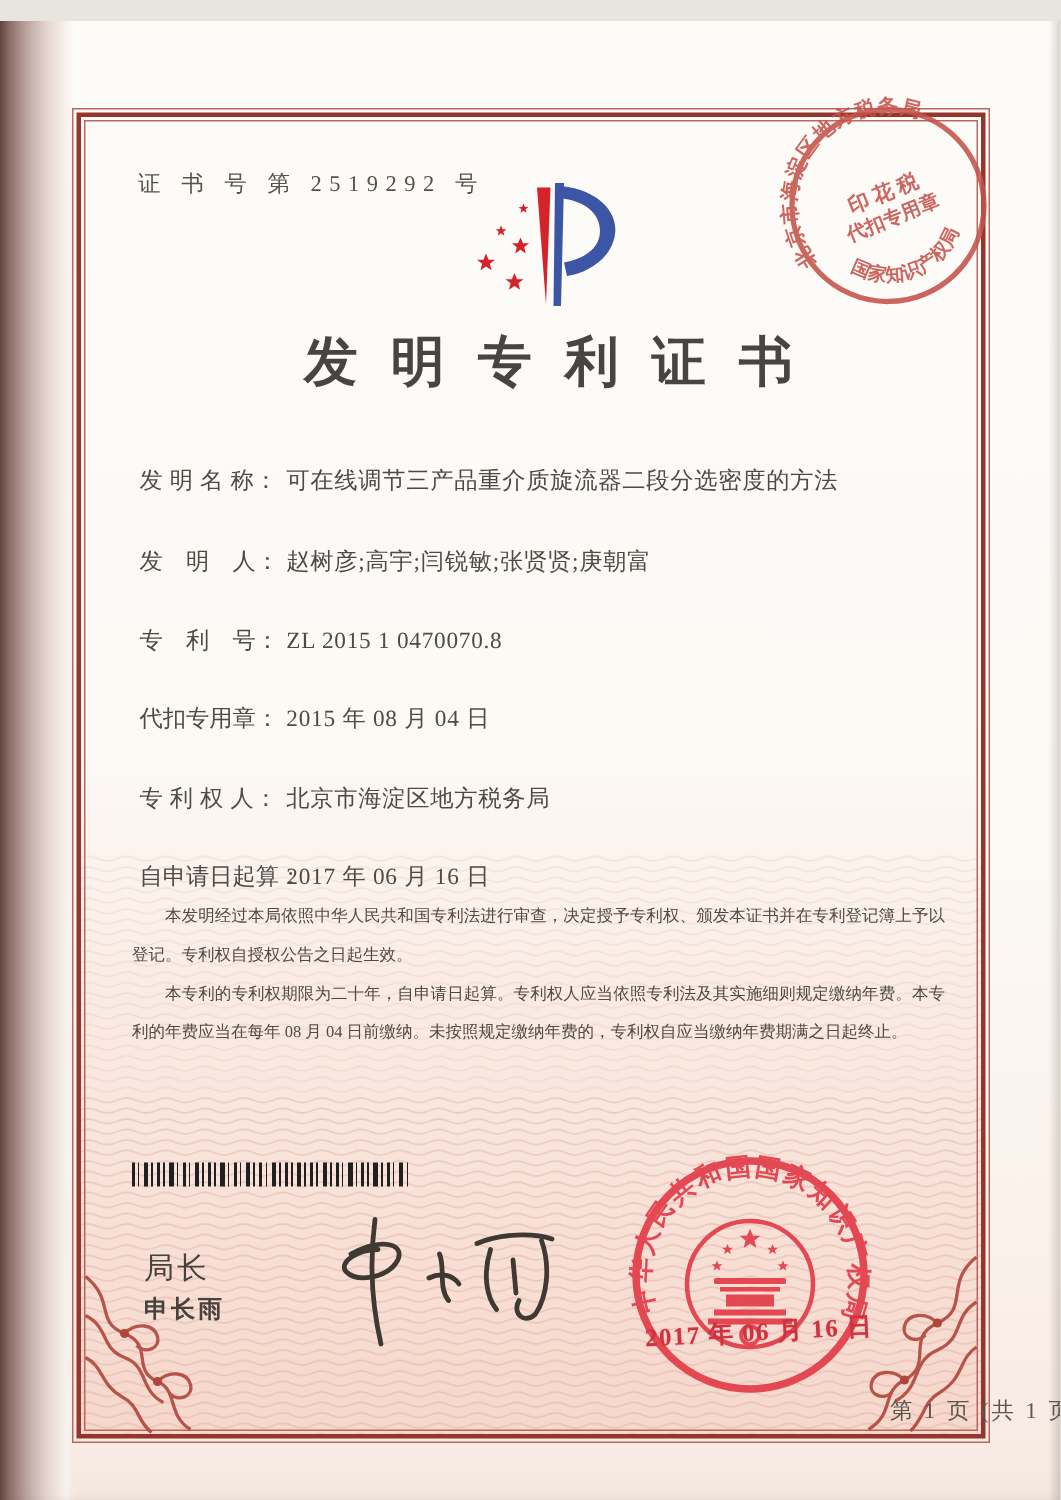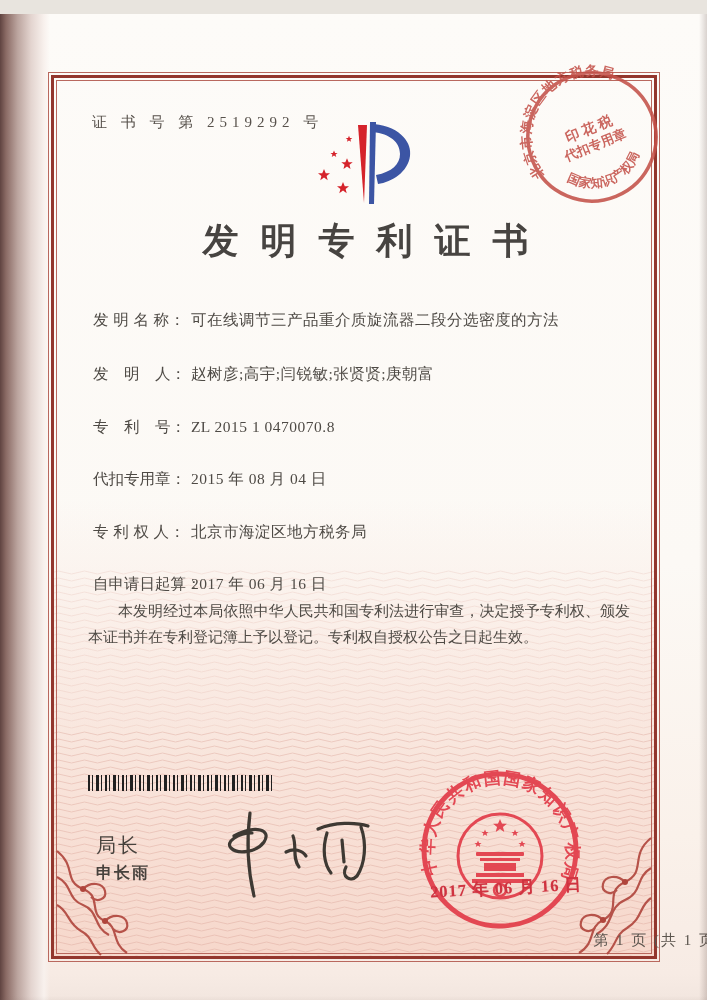--- a/index.html
+++ b/index.html
@@ -39,21 +39,21 @@
     position:absolute;left:0;top:203px;width:707px;text-align:center;
     font-size:36px;font-weight:bold;color:#474441;letter-spacing:22px;text-indent:22px;padding-left:12px;
   }
   .fields{position:absolute;left:93px;top:0;width:540px;}
   .field{position:absolute;left:0;font-size:15.5px;color:#4e4a45;white-space:nowrap;}
   .field .lbl{display:inline-block;width:92px;text-align:justify;text-align-last:justify;}
   .field .val{margin-left:2px;letter-spacing:.5px;}
   .f0{top:296px}.f1{top:350px}.f2{top:403px}.f3{top:455px}.f4{top:508px}.f5{top:560px}
   .body-text{
     position:absolute;left:88px;top:585px;width:542px;
-    font-size:15px;line-height:25.8px;color:#4e4a45;text-align:justify;
+    font-size:11px;line-height:25.8px;color:#4e4a45;text-align:justify;
   }
   .body-text p{margin:0;text-indent:2em;}
   .barcode{
     position:absolute;left:88px;top:761px;width:184px;height:16px;
     background:repeating-linear-gradient(90deg,
       #202020 0 2px,transparent 2px 4px,
       #202020 4px 5px,transparent 5px 8px,
       #202020 8px 11px,transparent 11px 13px,
       #202020 13px 14px,transparent 14px 17px);
   }
@@ -157,20 +157,21 @@
       <span class="val">北京市海淀区地方税务局</span>
     </div>
     <div class="field f5">
       <span class="lbl">自申请日起算：</span>
       <span class="val">2017 年 06 月 16 日</span>
     </div>
   </div>
 
   <div class="body-text">
     <p>本发明经过本局依照中华人民共和国专利法进行审查，决定授予专利权、颁发本证书并在专利登记簿上予以登记。专利权自授权公告之日起生效。</p>
+    <p>本专利的专利权期限为二十年，自申请日起算。专利权人应当依照专利法及其实施细则规定缴纳年费。本专利的年费应当在每年 08 月 04 日前缴纳。未按照规定缴纳年费的，专利权自应当缴纳年费期满之日起终止。</p>
   </div>
 
   <div class="barcode"></div>
 
   <div class="officer-role">局长</div>
   <div class="officer-name">申长雨</div>
 
   <svg class="signature" width="185" height="95" viewBox="0 0 185 95">
     <g fill="none" stroke="#3e3933" stroke-width="3.2" stroke-linecap="round">
       <path d="M36,30 C58,18 74,24 66,36 C59,46 40,49 33,42 C27,36 40,27 54,27"></path>

